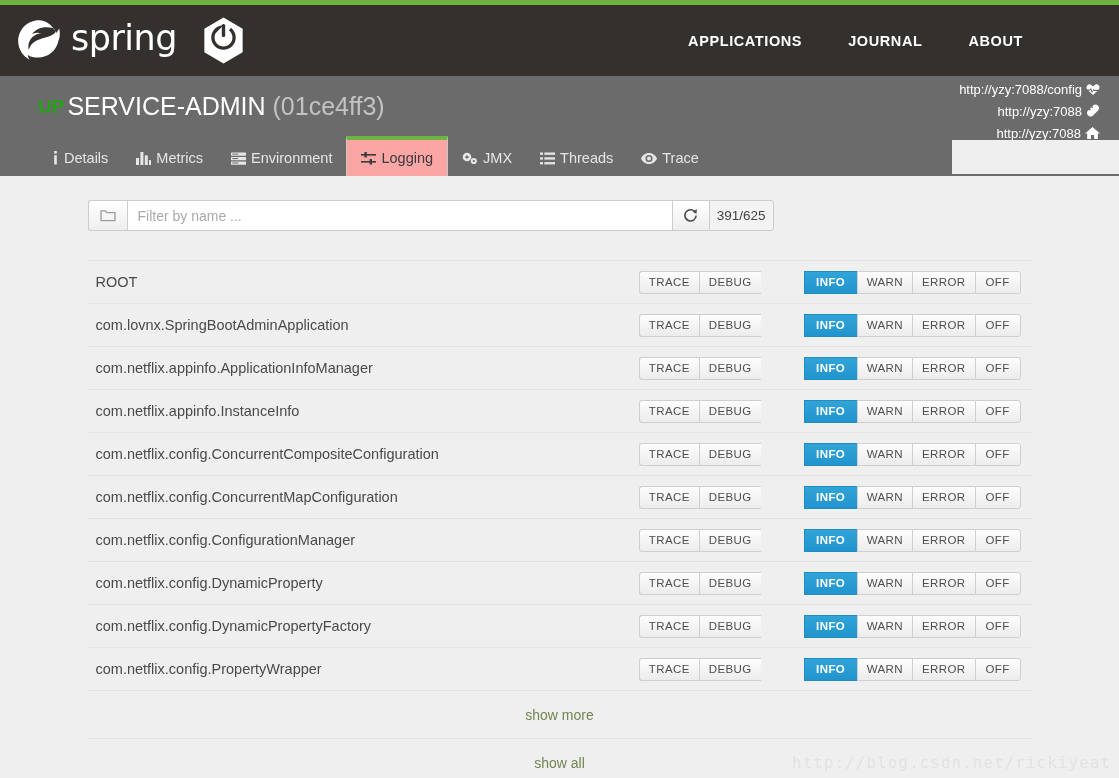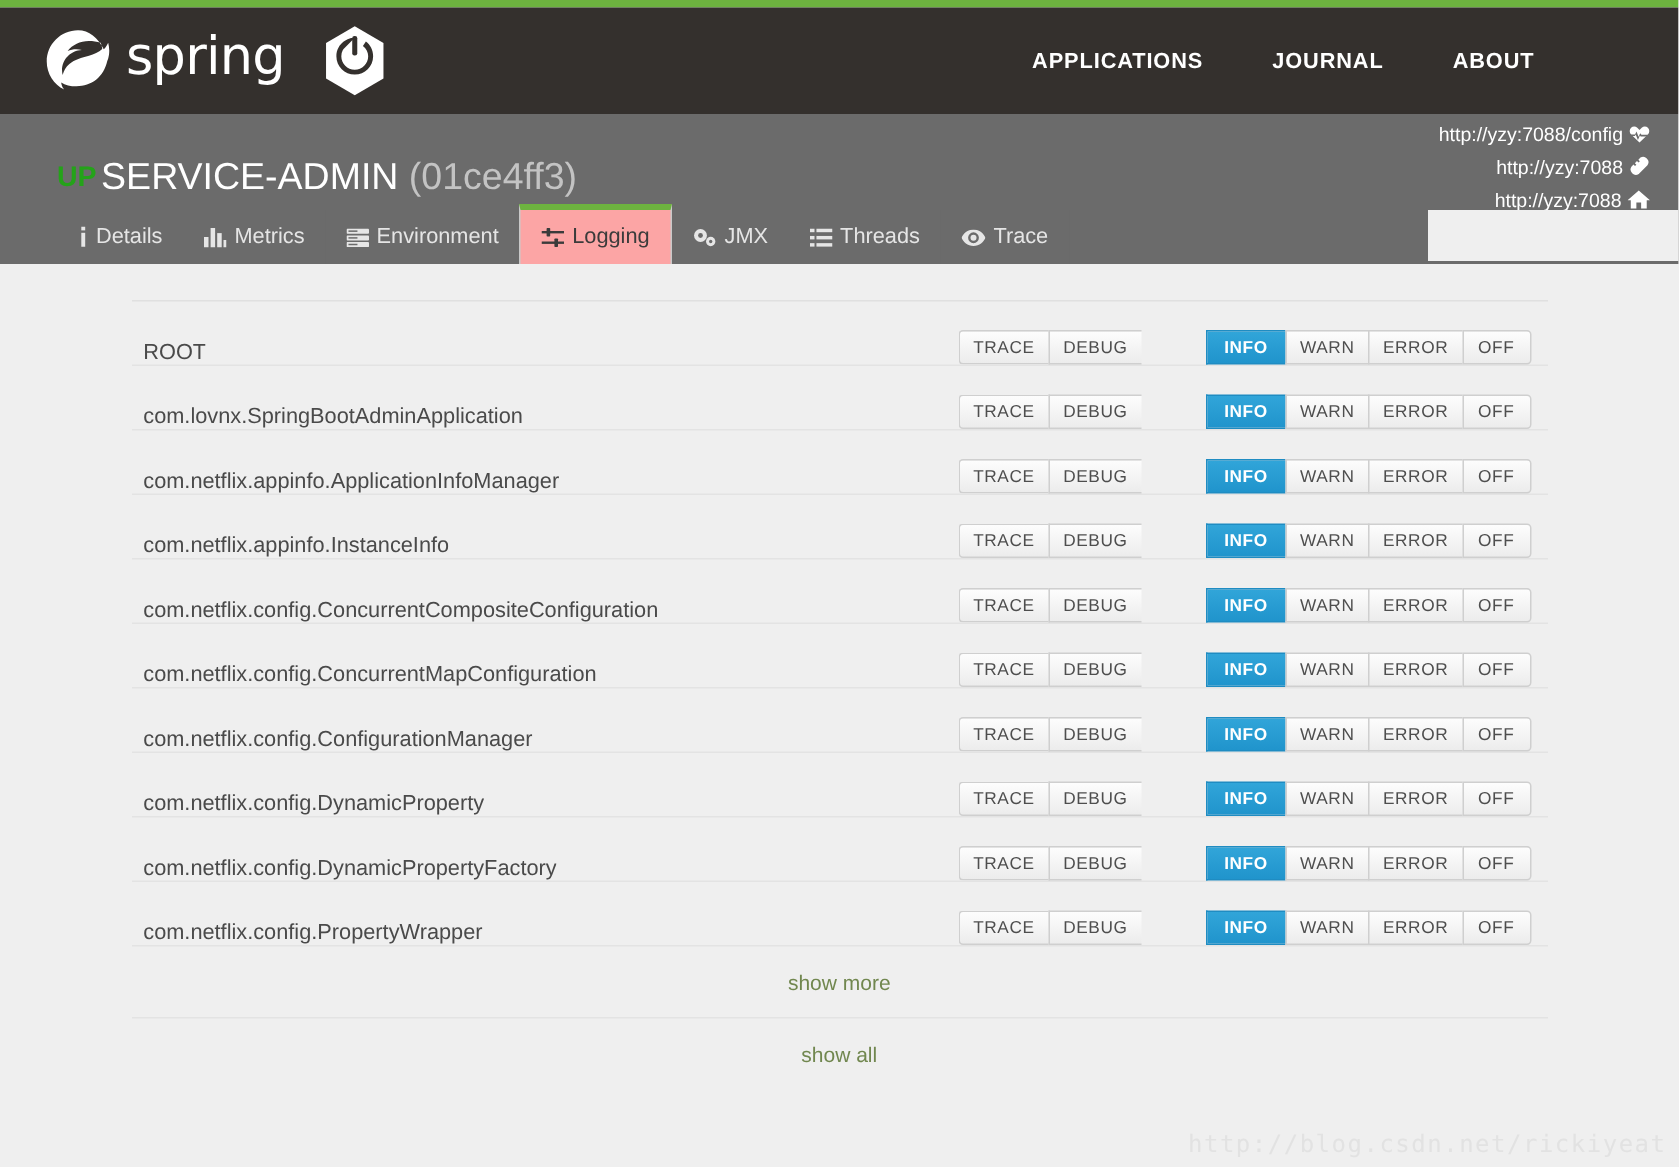--- a/index.html
+++ b/index.html
@@ -20,21 +20,21 @@
     background: #6db33f;
     width: 100%;
   }
 
   
   .masthead {
     background: #34302d;
     height: 71px;
     display: flex;
     align-items: center;
-    padding: 0 30px 0 29px;
+    padding: 0 30px 0 16px;
     position: relative;
     gap: 23px;
   }
   .brand {
     display: flex;
     align-items: center;
     gap: 14px;
   }
   .spring-logo { display: flex; align-items: center; gap: 9px; }
   .leaf-mark { width: 46px; height: 46px; display: block; }
@@ -67,21 +67,21 @@
   
   .appheader {
     background: #6b6b6b;
     height: 64px;
     position: relative;
     padding: 0 30px 0 38px;
   }
   .app-title {
     position: absolute;
     left: 38px;
-    top: 28px;
+    top: 16px;
     font-size: 25px;
     color: #ffffff;
     white-space: nowrap;
     font-weight: 400;
   }
   .status-up {
     color: #24a319;
     font-weight: bold;
     font-size: 19px;
     vertical-align: 2px;
@@ -213,21 +213,21 @@
     justify-content: center;
     font-size: 13.5px;
     color: #444444;
     padding: 0 7px;
   }
 
   
   .logtable { width: 944px; border-top: 1px solid #e0e0e0; }
   .logrow {
     display: flex;
-    align-items: flex-end;
+    align-items: center;
     justify-content: space-between;
     height: 43px;
     border-bottom: 1px solid #e3e3e3;
     padding: 0 11px 0 8px;
   }
   .logname {
     font-size: 14.5px;
     color: #4a4a4a;
     white-space: nowrap;
     overflow: hidden;
@@ -416,20 +416,35 @@
       </span>
     <span>Trace</span>
   </a>
   <div class="tabstrip-filler"></div>
   <div class="tabstrip-rest"></div>
 </div>
 
 <div class="content">
   <div class="panel">
 
+    <div class="filterbar">
+      <div class="ibtn left">
+        <svg width="16" height="13" viewBox="0 0 16 13">
+            <path fill="none" stroke="#9a9a9a" stroke-width="1.3" d="M1 11.6V1.8h4.4l1.5 1.9H15v7.9z"></path>
+          </svg>
+      </div>
+      <input class="filter-input" type="text" placeholder="Filter by name ..." style="">
+      <div class="ibtn refresh">
+        <svg width="15" height="15" viewBox="0 0 16 16">
+            <path fill="none" stroke="#4a4a4a" stroke-width="1.7" d="M13.4 5.2A6 6 0 1 0 14 8"></path>
+            <path fill="#4a4a4a" d="M14.9 1.4l-.6 4.6-4.1-2z"></path>
+          </svg>
+      </div>
+      <div class="counter">391/625</div>
+    </div>
 
     <div class="logtable">
 
       <div class="logrow">
         <div class="logname">ROOT</div>
         <div class="btngroup">
           <div class="lvl">TRACE</div>
           <div class="lvl">DEBUG</div>
           <div class="lvl active">INFO</div>
           <div class="lvl">WARN</div>

